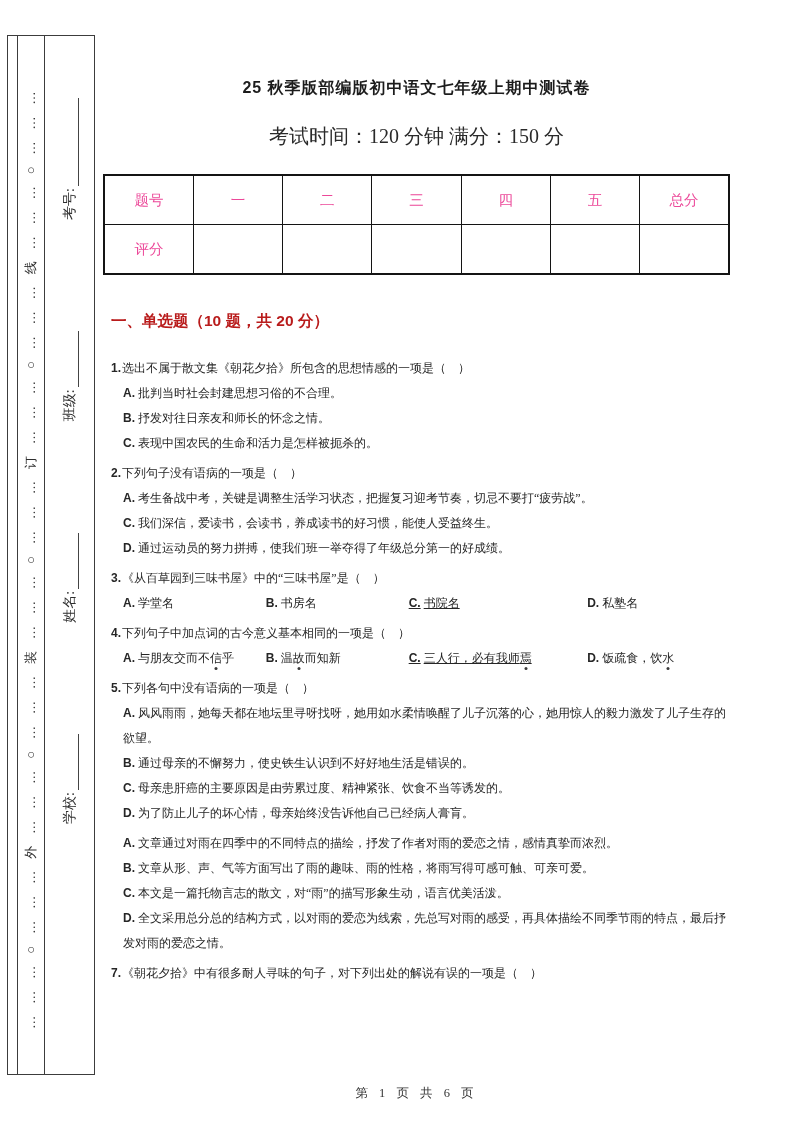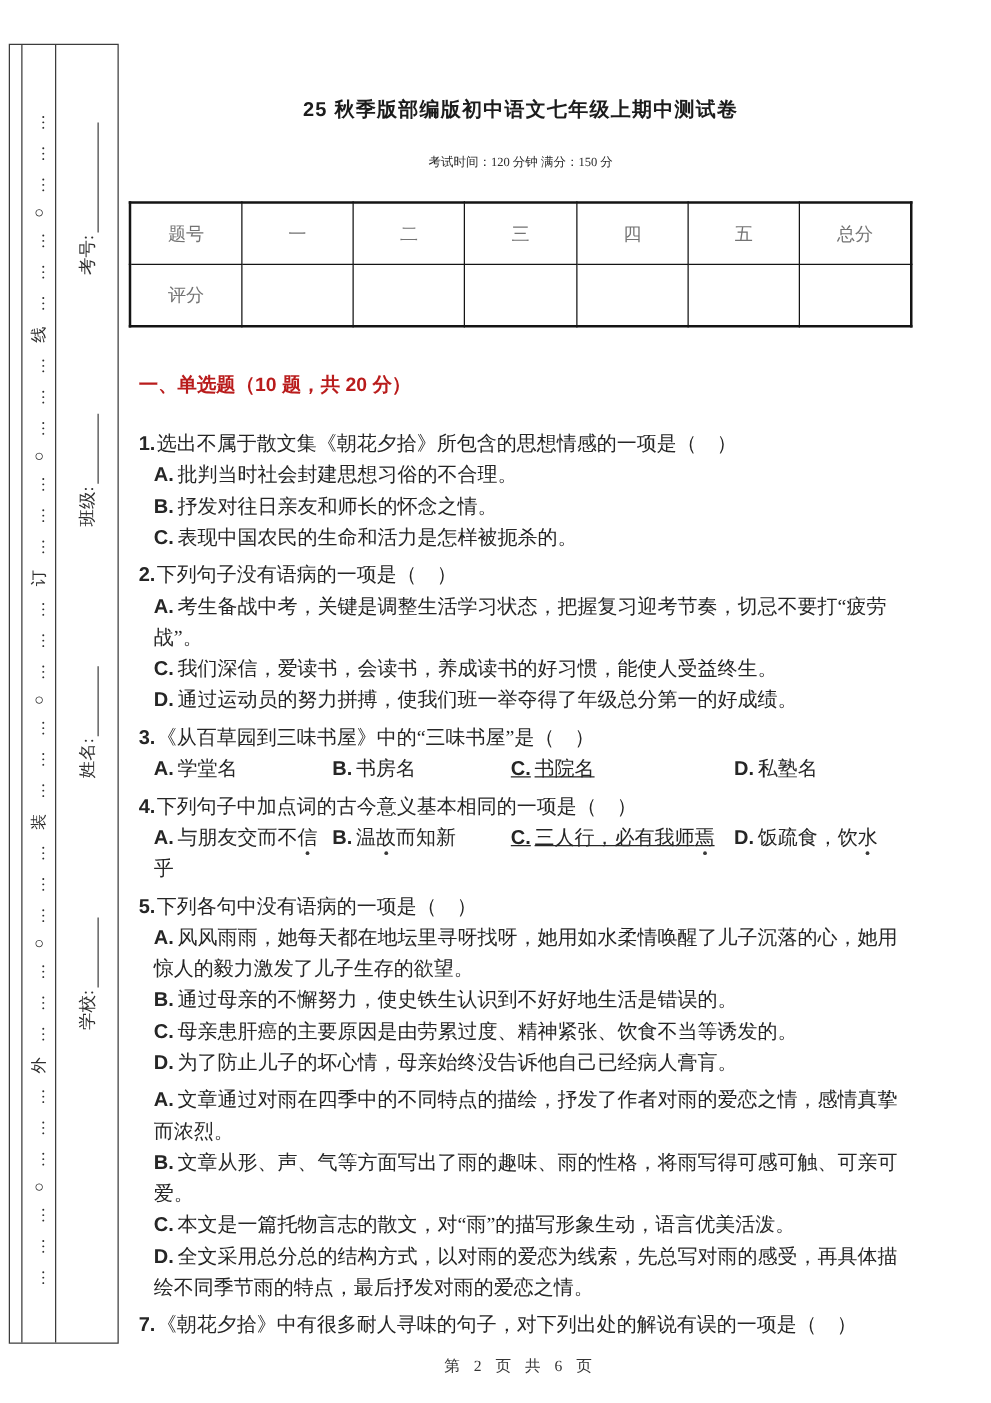--- a/index.html
+++ b/index.html
@@ -49,39 +49,39 @@
   
   .content{position:absolute;left:103px;top:78px;width:627px;}
   .exam-title{
     text-align:center;
     font-size:16px;font-weight:700;
     font-family:"Liberation Sans","DejaVu Sans",sans-serif;
     color:#1c1c1c;
     letter-spacing:1px;
   }
   .exam-info{
-    text-align:center;font-size:10px;margin-top:24px;color:#2a2a2a;
+    text-align:center;font-size:20px;margin-top:24px;color:#2a2a2a;
   }
   table.score{
     width:100%;margin-top:24px;
     border-collapse:collapse;table-layout:fixed;
   }
   table.score{border:2.5px solid #141414;}
   table.score td{
     border:1.5px solid #141414;
     height:46px;text-align:center;vertical-align:middle;
-    font-size:14.5px;color:#737373;
+    font-size:14.5px;color:#ec4899;
   }
   .section-heading{
     margin-top:36px;padding-left:8px;
     font-size:15.5px;font-weight:700;
     font-family:"Liberation Sans","DejaVu Sans",sans-serif;
     color:#b91c1c;
   }
-  .questions{margin-top:24px;padding-left:8px;font-size:16px;line-height:25px;}
+  .questions{margin-top:24px;padding-left:8px;font-size:12px;line-height:25px;}
   .question{margin-top:5px;}
   .q-num{
     font-weight:700;
     font-family:"Liberation Sans","DejaVu Sans",sans-serif;
     padding-right:1px;
   }
   .option{padding-left:12px;}
   .options-inline{display:flex;padding-left:12px;}
   .options-inline .opt{flex:1;}
   .options-inline .opt:nth-child(3){flex:1.25;text-decoration:underline;}
@@ -205,14 +205,14 @@
           <div class="option"><span class="opt-letter">B.</span>文章从形、声、气等方面写出了雨的趣味、雨的性格，将雨写得可感可触、可亲可爱。</div>
           <div class="option"><span class="opt-letter">C.</span>本文是一篇托物言志的散文，对“雨”的描写形象生动，语言优美活泼。</div>
           <div class="option"><span class="opt-letter">D.</span>全文采用总分总的结构方式，以对雨的爱恋为线索，先总写对雨的感受，再具体描绘不同季节雨的特点，最后抒发对雨的爱恋之情。</div>
         </div>
         <div class="question">
           <div class="q-text"><span class="q-num">7.</span>《朝花夕拾》中有很多耐人寻味的句子，对下列出处的解说有误的一项是（　）</div>
         </div>
       </div>
   </div>
 
-  <div class="page-footer">第 2 页 共 6 页</div>
+  <div class="page-footer">第 1 页 共 6 页</div>
 </div>
 
 </body></html>

